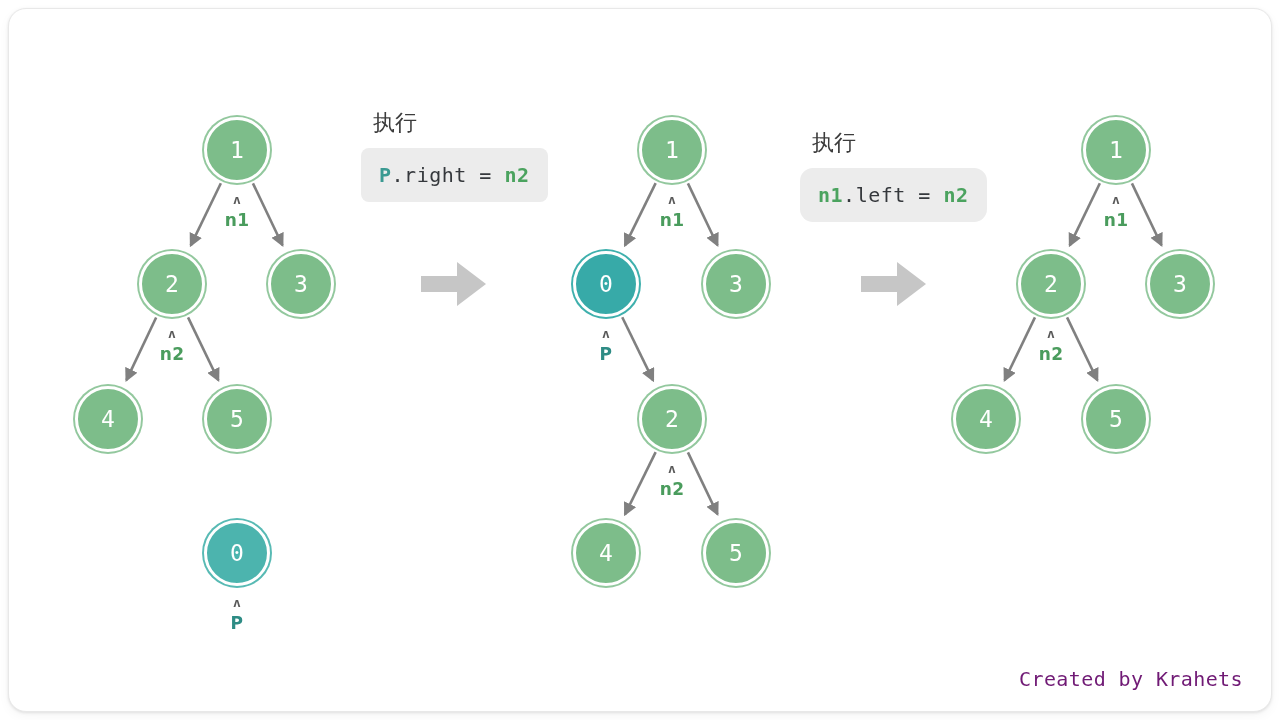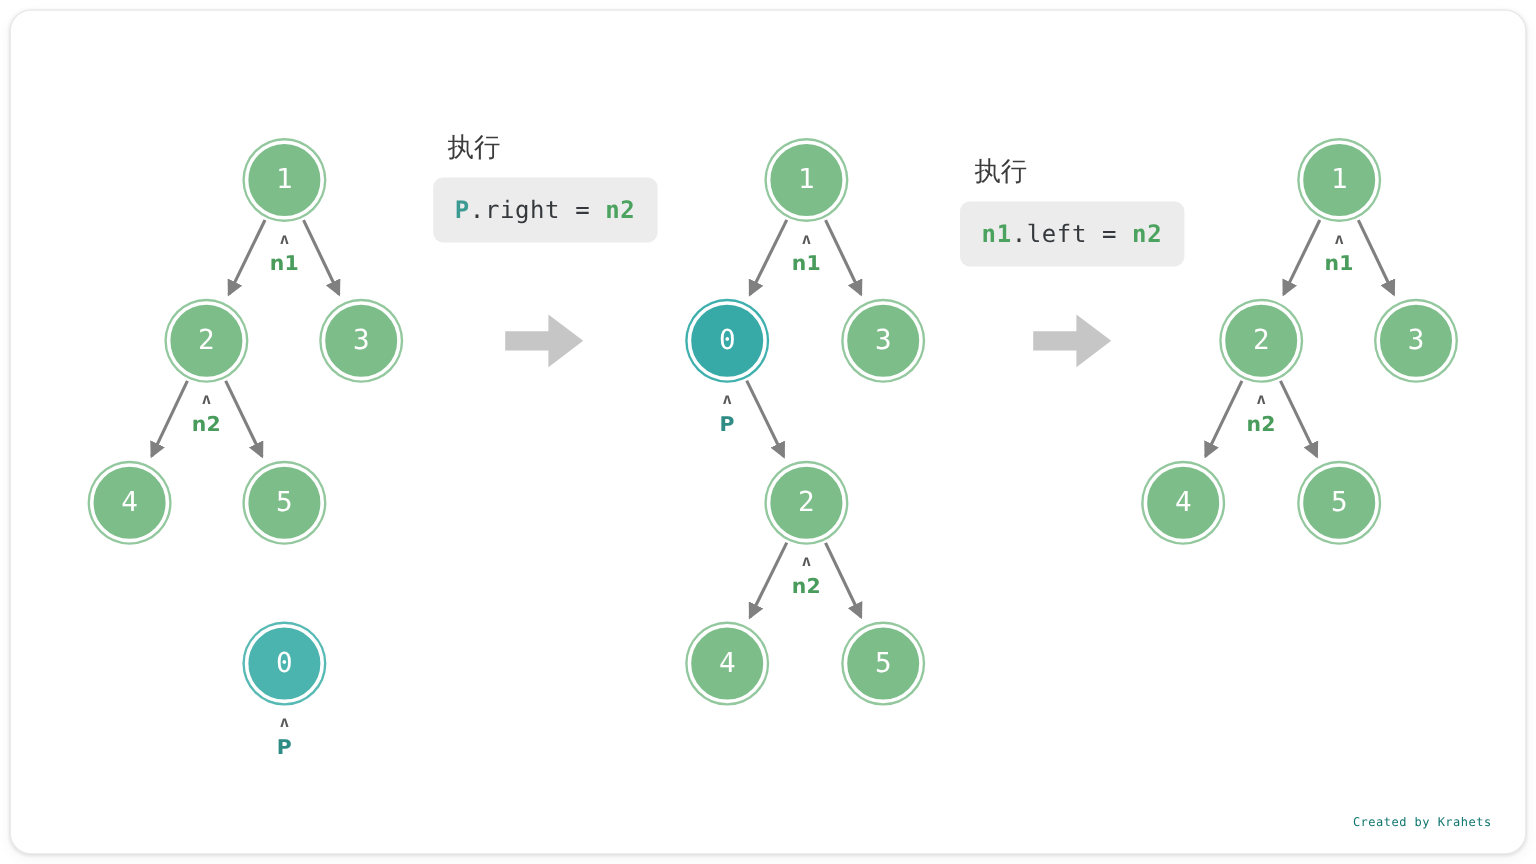--- a/index.html
+++ b/index.html
@@ -116,22 +116,22 @@
   }
   .code-box .v-green { color: #4ba35f; font-weight: bold; }
   .code-box .v-teal  { color: #3b9a92; font-weight: bold; }
 
   
   #credit {
     position: absolute;
     right: 28px;
     bottom: 20px;
     font-family: "DejaVu Sans Mono", "Liberation Mono", monospace;
-    font-size: 10px;
-    color: #0f766e;
+    font-size: 20px;
+    color: #701a75;
     letter-spacing: 0.4px;
     white-space: nowrap;
   }
 </style>
 </head>
 <body>
 
 <div id="stage">
   <div id="card">
 
@@ -248,20 +248,20 @@
           <div class="caret">ʌ</div>
           <div class="ptr-text">n2</div>
         </div>
       </div>
     <div id="captions-layer">
         <div class="step-title" style="left: 364px; top: 99px;">执行</div>
         <div class="code-box" style="left: 352px; top: 139px;">
           <div><span class="v-teal">P</span><span>.right = </span><span class="v-green">n2</span></div>
         </div>
         <div class="step-title" style="left: 803px; top: 119px;">执行</div>
-        <div class="code-box" style="left: 791px; top: 159px;">
+        <div class="code-box" style="left: 791px; top: 159px; border-radius: 13px;">
           <div><span class="v-green">n1</span><span>.left = </span><span class="v-green">n2</span></div>
         </div>
       </div>
 
     <div id="credit">Created by Krahets</div>
   </div>
 </div>
 
 </body></html>

